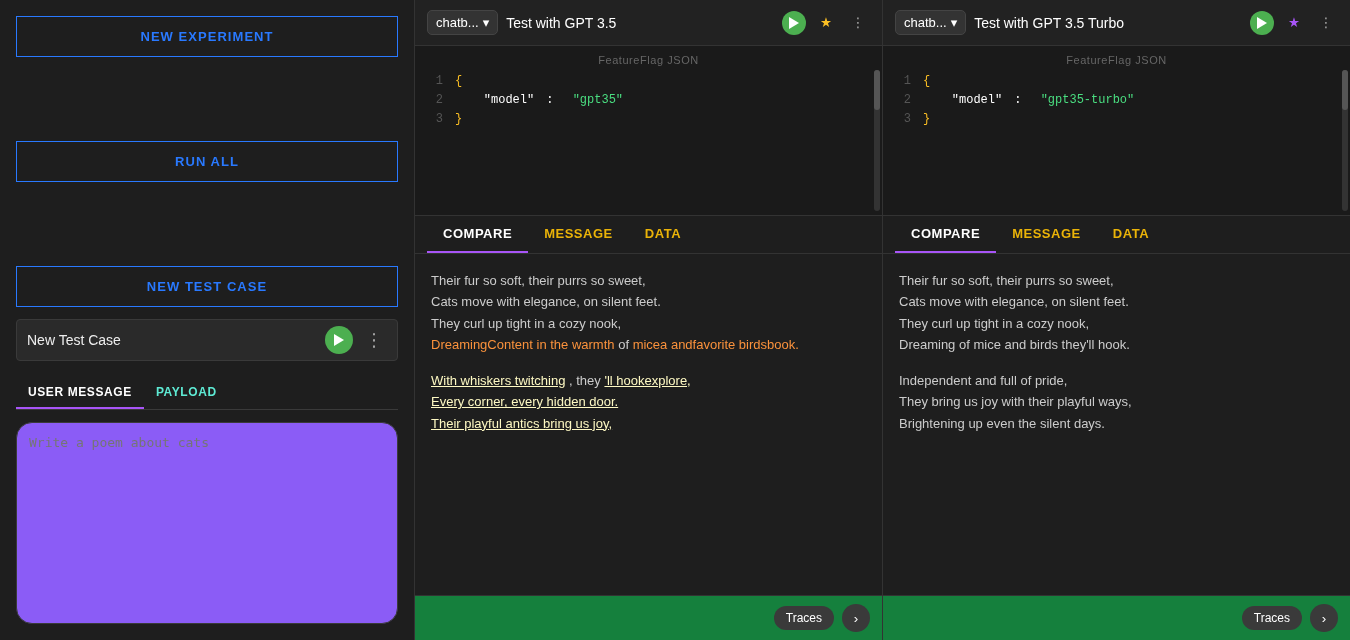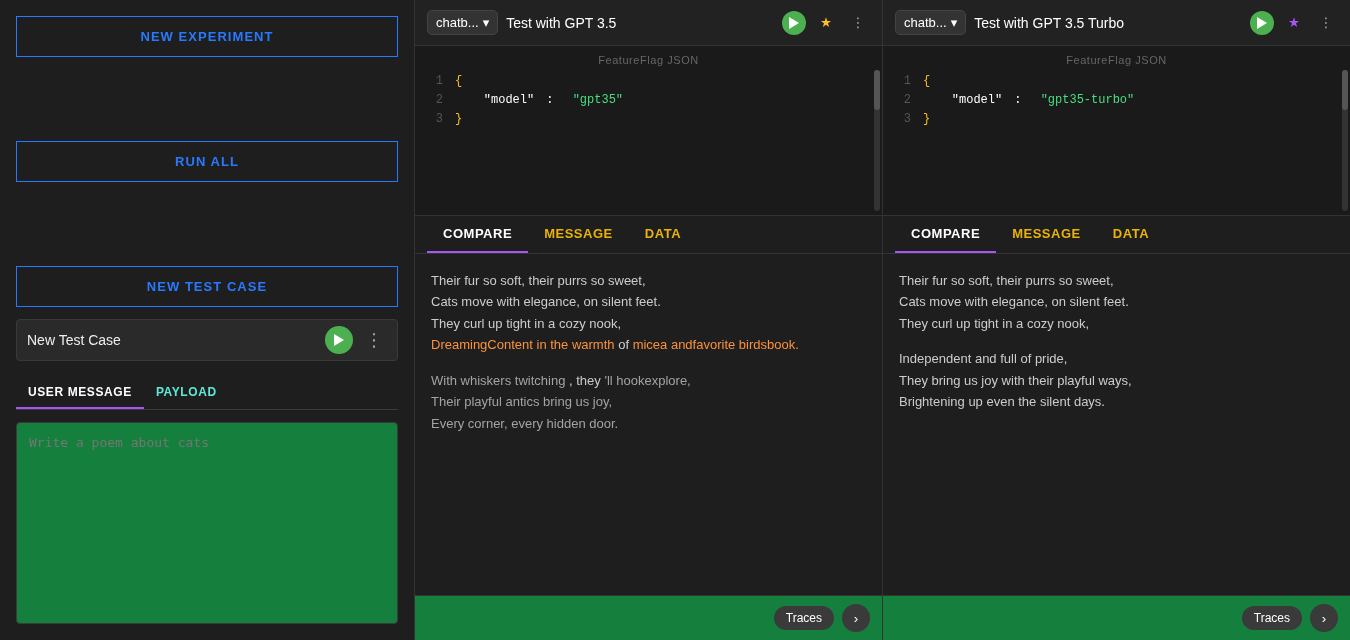--- a/index.html
+++ b/index.html
@@ -84,23 +84,23 @@
       color: #5eead4;
       cursor: pointer;
       letter-spacing: 0.05em;
     }
     .tab-item.active {
       color: #fff;
       border-bottom: 2px solid #a855f7;
     }
 
     .message-input {
-      background: #15803d;
+      background: #8b5cf6;
       border: 1px solid #3a3a3a;
-      border-radius: 4px;
+      border-radius: 16px;
       padding: 12px;
       color: #ddd;
       font-size: 13px;
       flex: 1;
       min-height: 120px;
       resize: none;
     }
 
     
     .main-content {
@@ -237,21 +237,21 @@
       position: relative;
       background: #1e1e1e;
     }
     .result-content::-webkit-scrollbar { width: 8px; }
     .result-content::-webkit-scrollbar-track { background: #2a2a2a; }
     .result-content::-webkit-scrollbar-thumb { background: #555; border-radius: 4px; }
 
     .result-para { margin-bottom: 14px; }
 
     .highlight-orange { color: #fb923c; }
-    .highlight-green { color: #a3a3a3; }
+    .highlight-green { color: #fef9c3; text-decoration: underline; }
 
     
     .result-bottom {
       display: flex;
       align-items: center;
       justify-content: flex-end;
       padding: 8px 12px;
       background: #15803d;
       border-top: 1px solid #333;
       gap: 8px;
@@ -368,24 +368,24 @@
           <span class="highlight-orange">micea andfavorite birdsbook.</span>
         </div>
       </div>
       <div class="result-para">
         <div>
           <span class="highlight-green">With whiskers twitching</span>
           <span>, they</span>
           <span class="highlight-green">'ll hookexplore,</span>
         </div>
         <div>
+          <span class="highlight-green">Every corner, every hidden door.</span>
+        </div>
+        <div>
           <span class="highlight-green">Their playful antics bring us joy,</span>
-        </div>
-        <div>
-          <span class="highlight-green">Every corner, every hidden door.</span>
         </div>
       </div>
     </div>
 
     <div class="result-bottom">
       <button class="traces-btn">Traces</button>
       <button class="nav-btn">
         <span>›</span>
       </button>
     </div>
@@ -434,20 +434,21 @@
       <div class="result-tab active">COMPARE</div>
       <div class="result-tab">MESSAGE</div>
       <div class="result-tab">DATA</div>
     </div>
 
     <div class="result-content">
       <div class="result-para">
         <div>Their fur so soft, their purrs so sweet,</div>
         <div>Cats move with elegance, on silent feet.</div>
         <div>They curl up tight in a cozy nook,</div>
+        <div>Dreaming of mice and birds they'll hook.</div>
       </div>
       <div class="result-para">
         <div>Independent and full of pride,</div>
         <div>They bring us joy with their playful ways,</div>
         <div>Brightening up even the silent days.</div>
       </div>
     </div>
 
     <div class="result-bottom">
       <button class="traces-btn">Traces</button>

